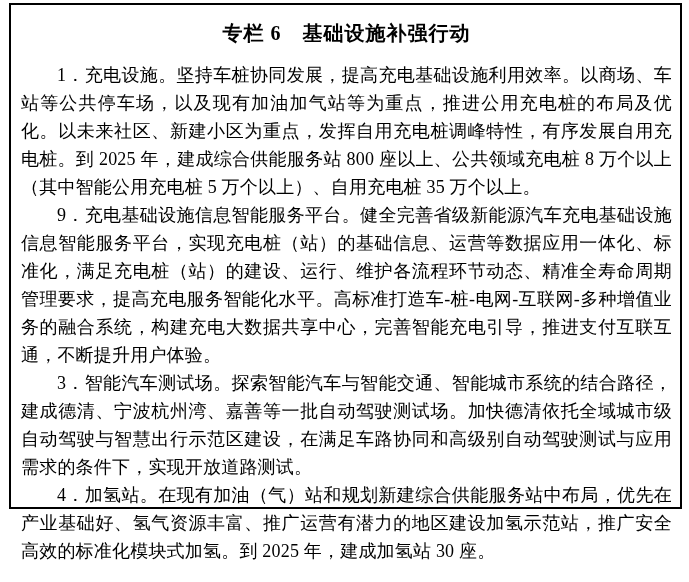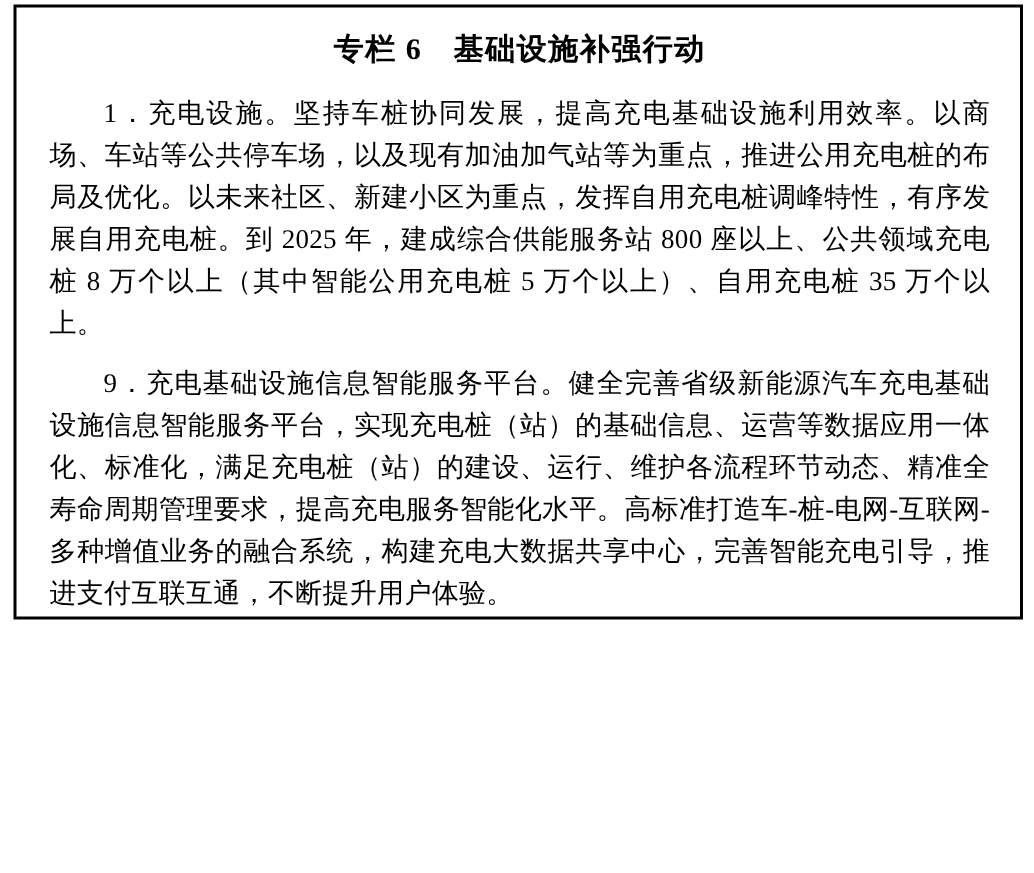--- a/index.html
+++ b/index.html
@@ -13,43 +13,45 @@
     position: relative;
     font-family: "Liberation Serif", "DejaVu Serif", serif;
     color: #000000;
     overflow: hidden;
   }
   .panel {
     position: absolute;
     left: 9px;
     top: 3px;
     width: 673px;
-    height: 410px;
+    height: 506px;
     box-sizing: border-box;
     border: 2px solid #000000;
     padding: 14px 8px 21px 10px;
     background: #ffffff;
   }
   .title {
     margin: 0 0 14px 0;
     font-size: 20px;
     font-weight: bold;
     line-height: 28px;
     text-align: center;
     letter-spacing: 1px;
   }
   .para {
-    margin: 12px;
+    margin: 0;
     font-size: 18px;
     line-height: 28px;
     text-align: justify;
     text-indent: 2em;
     letter-spacing: 0.2px;
   }
 </style>
 </head>
 <body>
 
 <div class="panel">
   <h2 class="title">专栏 6　基础设施补强行动</h2>
   <p class="para">1．充电设施。坚持车桩协同发展，提高充电基础设施利用效率。以商场、车站等公共停车场，以及现有加油加气站等为重点，推进公用充电桩的布局及优化。以未来社区、新建小区为重点，发挥自用充电桩调峰特性，有序发展自用充电桩。到 2025 年，建成综合供能服务站 800 座以上、公共领域充电桩 8 万个以上（其中智能公用充电桩 5 万个以上）、自用充电桩 35 万个以上。</p>
   <p class="para">9．充电基础设施信息智能服务平台。健全完善省级新能源汽车充电基础设施信息智能服务平台，实现充电桩（站）的基础信息、运营等数据应用一体化、标准化，满足充电桩（站）的建设、运行、维护各流程环节动态、精准全寿命周期管理要求，提高充电服务智能化水平。高标准打造车-桩-电网-互联网-多种增值业务的融合系统，构建充电大数据共享中心，完善智能充电引导，推进支付互联互通，不断提升用户体验。</p>
+  <p class="para">3．智能汽车测试场。探索智能汽车与智能交通、智能城市系统的结合路径，建成德清、宁波杭州湾、嘉善等一批自动驾驶测试场。加快德清依托全域城市级自动驾驶与智慧出行示范区建设，在满足车路协同和高级别自动驾驶测试与应用需求的条件下，实现开放道路测试。</p>
+  <p class="para">4．加氢站。在现有加油（气）站和规划新建综合供能服务站中布局，优先在产业基础好、氢气资源丰富、推广运营有潜力的地区建设加氢示范站，推广安全高效的标准化模块式加氢。到 2025 年，建成加氢站 30 座。</p>
 </div>
 
 </body></html>

